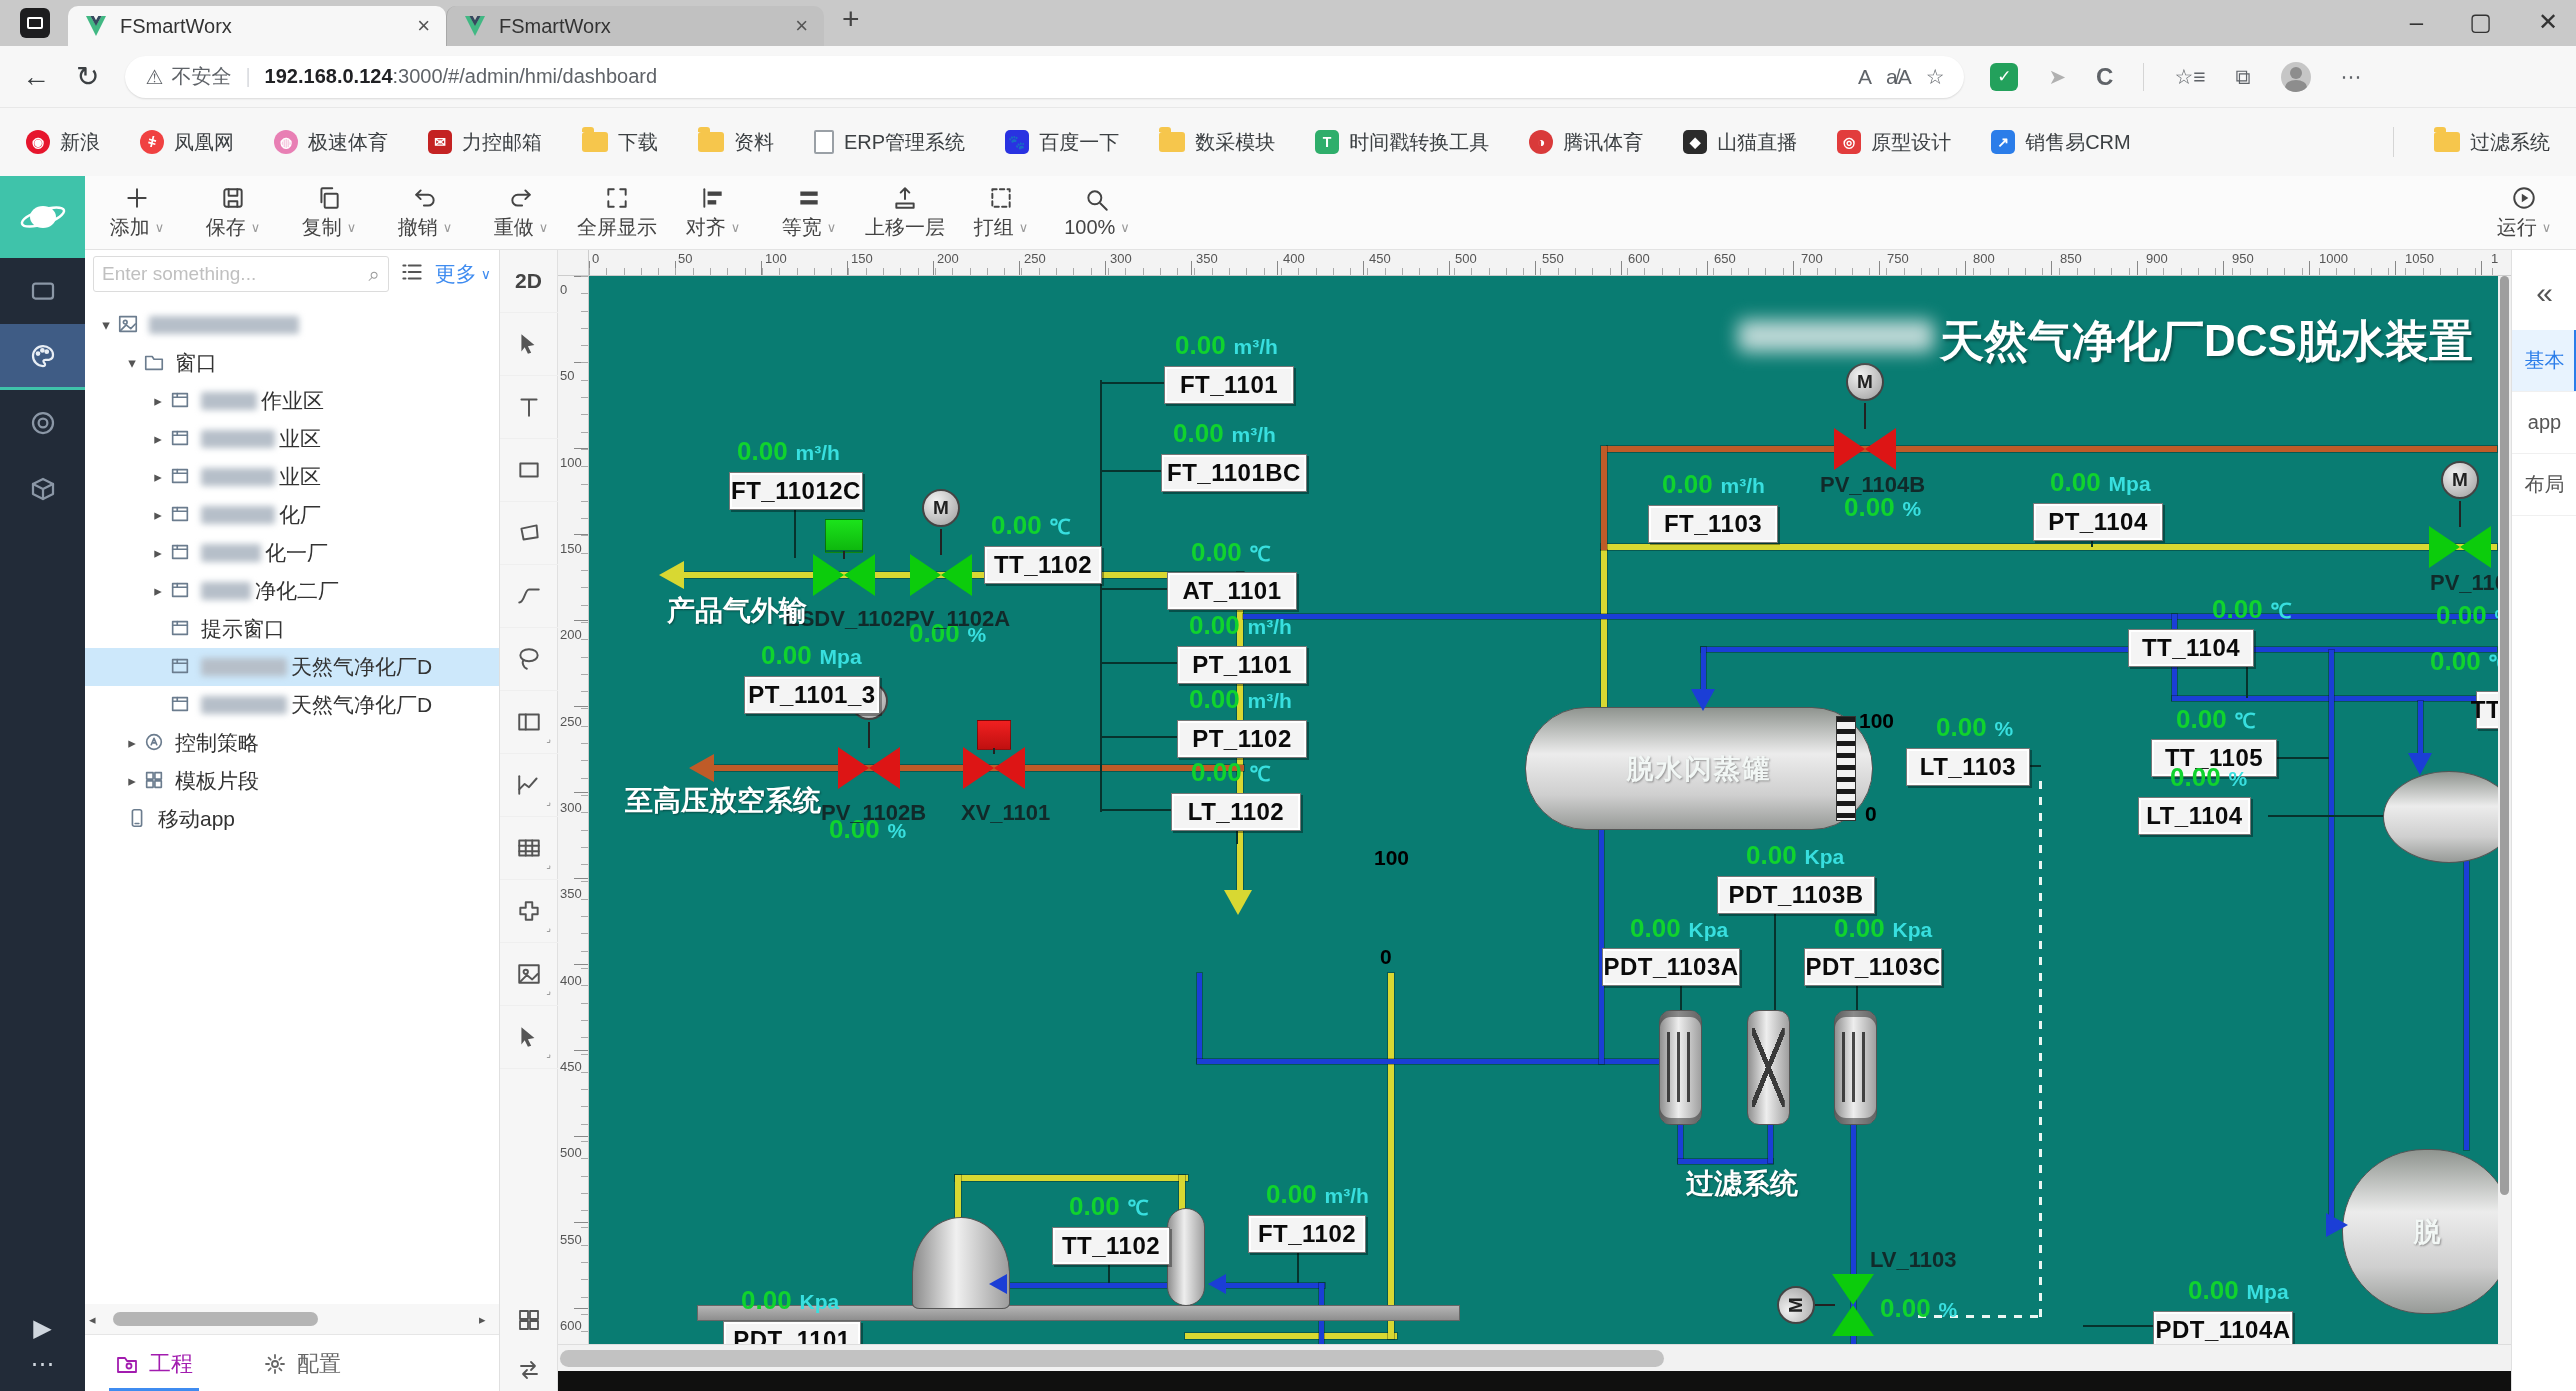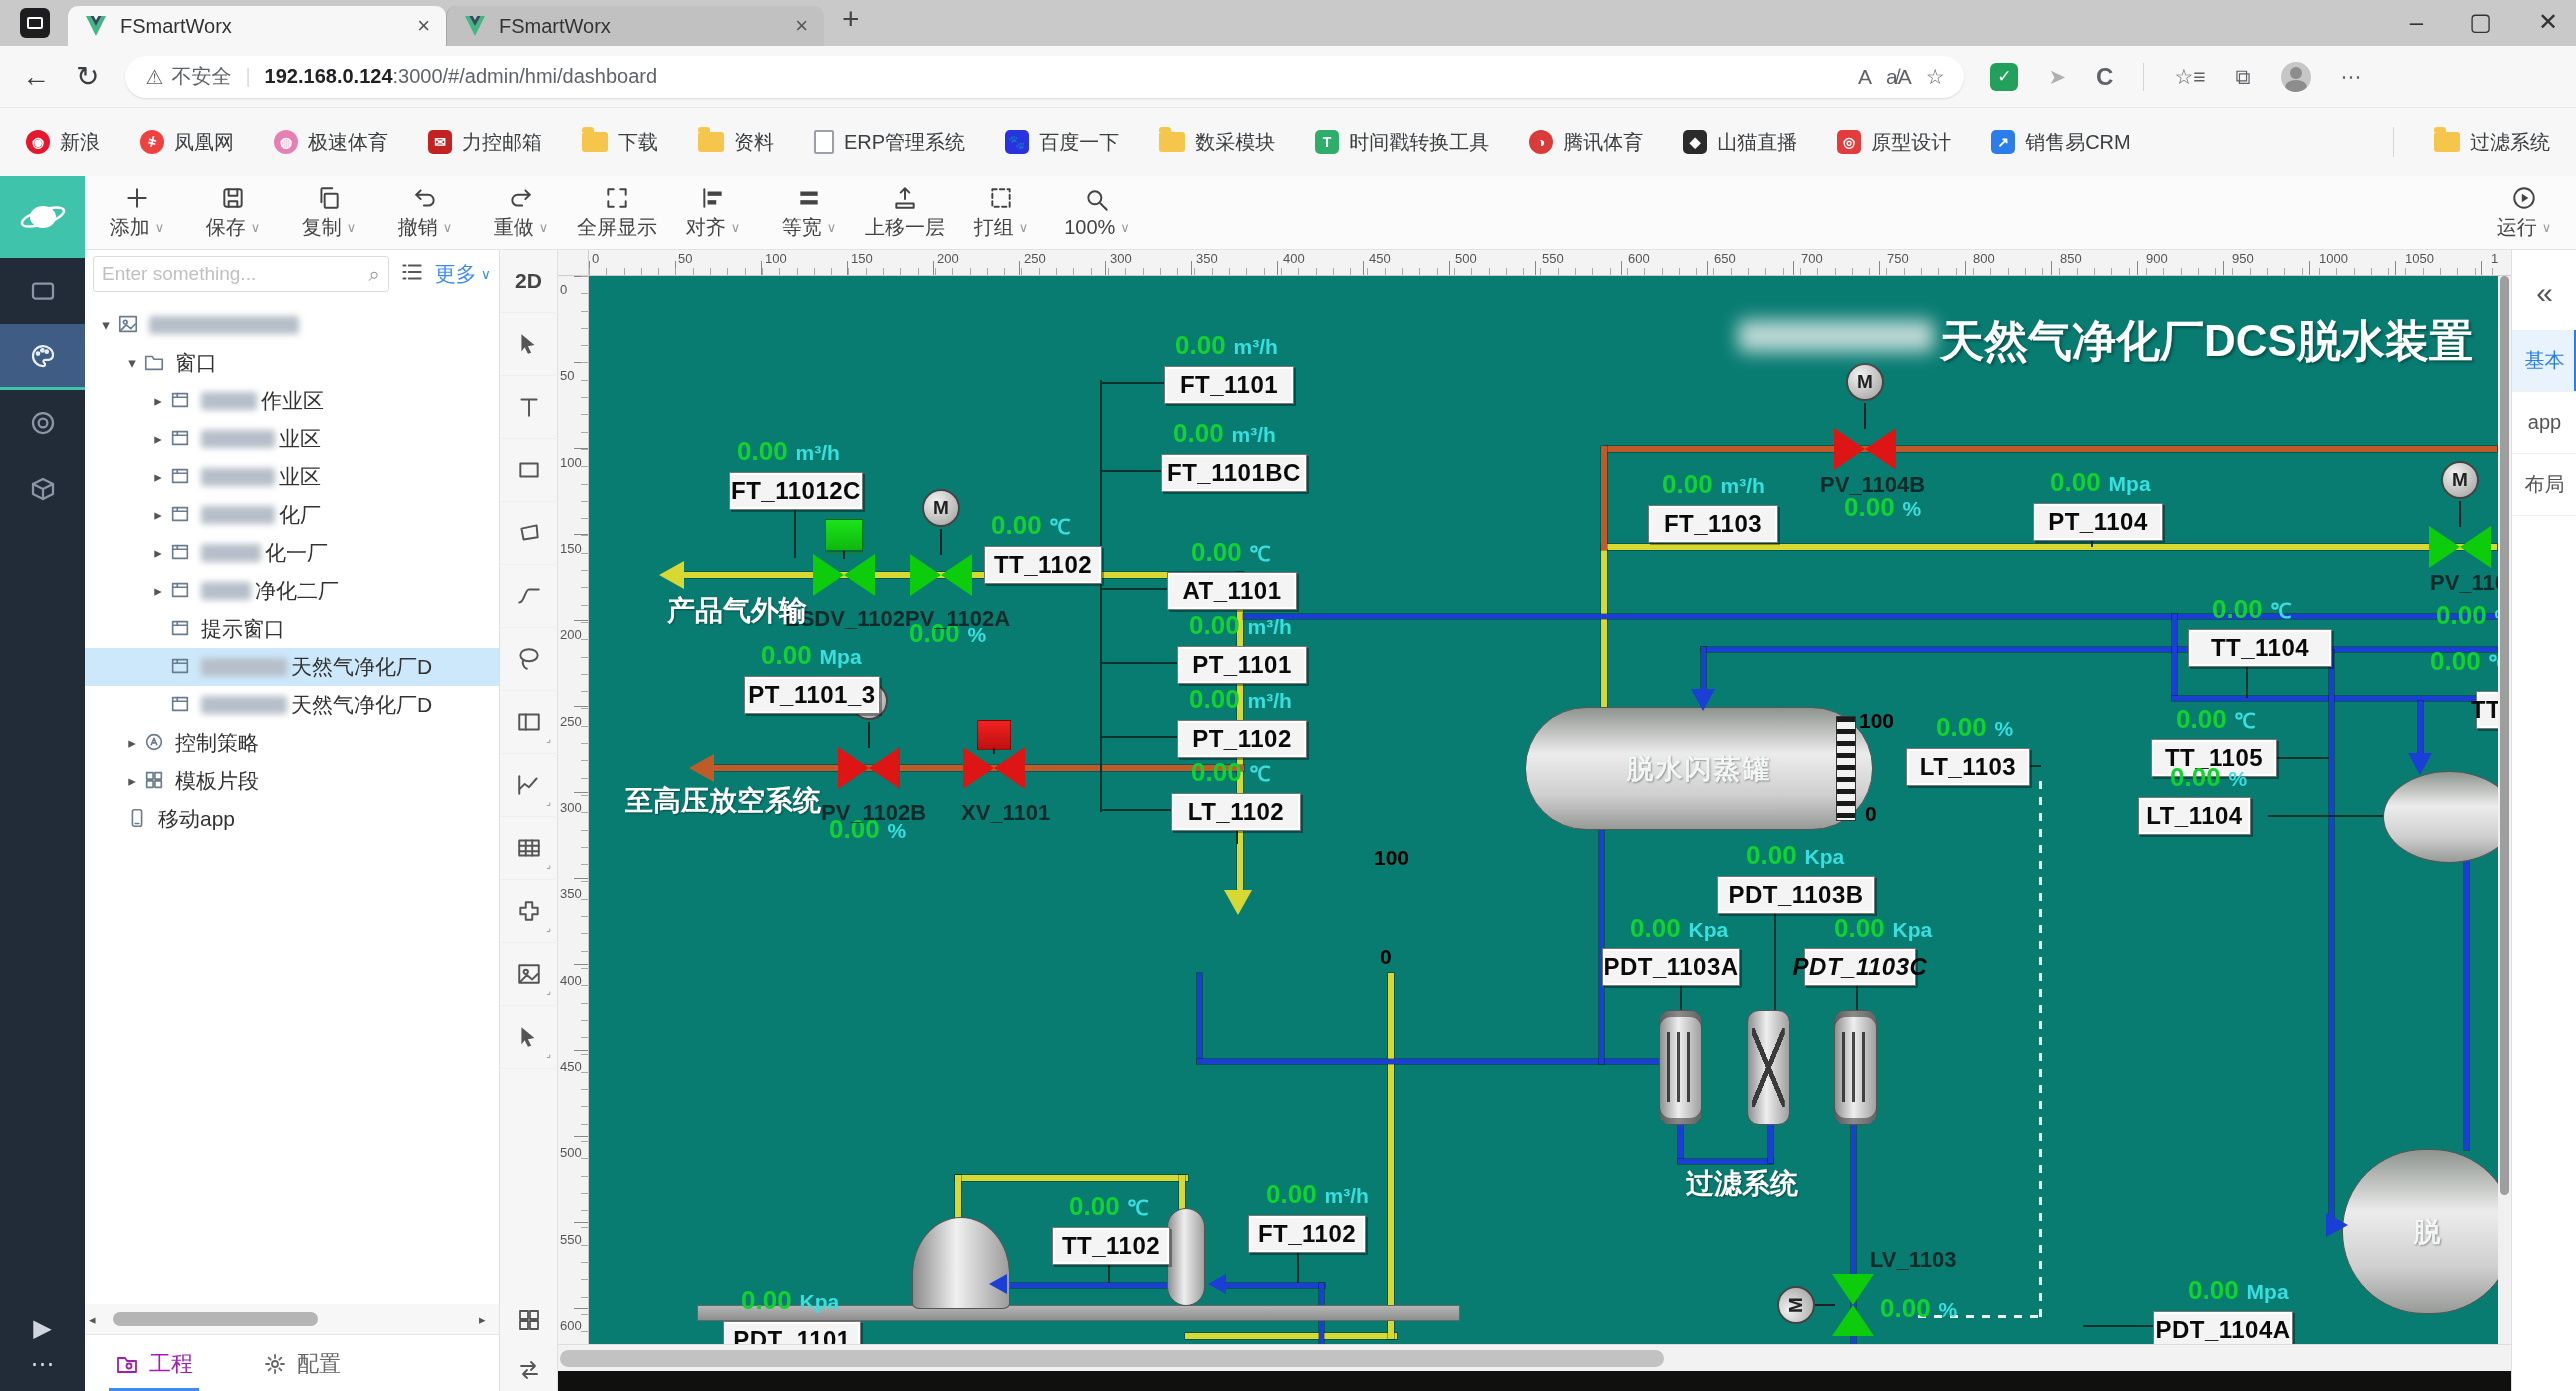--- a/index.html
+++ b/index.html
@@ -871,23 +871,23 @@
               <div class="tagbox" style="left: 1059px; top: 229px; width: 130px;">FT_1103</div>
               <div class="val" style="left: 1461px; top: 191px;"><span>0.00</span><span class="un">Mpa</span></div>
               <div class="tagbox" style="left: 1444px; top: 227px; width: 130px;">PT_1104</div>
               <div class="val" style="left: 1347px; top: 436px;"><span>0.00</span><span class="un">%</span></div>
               <div class="tagbox" style="left: 1317px; top: 472px; width: 124px;">LT_1103</div>
               <div class="val" style="left: 1157px; top: 564px;"><span>0.00</span><span class="un">Kpa</span></div>
               <div class="tagbox" style="left: 1128px; top: 600px; width: 158px;">PDT_1103B</div>
               <div class="val" style="left: 1041px; top: 637px;"><span>0.00</span><span class="un">Kpa</span></div>
               <div class="tagbox" style="left: 1013px; top: 672px; width: 138px;">PDT_1103A</div>
               <div class="val" style="left: 1245px; top: 637px;"><span>0.00</span><span class="un">Kpa</span></div>
-              <div class="tagbox" style="left: 1215px; top: 672px; width: 112px; font-style: italic;">PDT_1103C</div>
+              <div class="tagbox" style="left: 1215px; top: 672px; width: 138px;">PDT_1103C</div>
               <div class="val" style="left: 1623px; top: 318px;"><span>0.00</span><span class="un">℃</span></div>
-              <div class="tagbox" style="left: 1599px; top: 353px; width: 144px;">TT_1104</div>
+              <div class="tagbox" style="left: 1539px; top: 353px; width: 126px;">TT_1104</div>
               <div class="val" style="left: 1587px; top: 428px;"><span>0.00</span><span class="un">℃</span></div>
               <div class="tagbox" style="left: 1562px; top: 463px; width: 126px;">TT_1105</div>
               <div class="val" style="left: 1581px; top: 486px;"><span>0.00</span><span class="un">%</span></div>
               <div class="tagbox" style="left: 1549px; top: 521px; width: 113px;">LT_1104</div>
               <div class="val" style="left: 480px; top: 915px;"><span>0.00</span><span class="un">℃</span></div>
               <div class="tagbox" style="left: 463px; top: 951px; width: 118px;">TT_1102</div>
               <div class="val" style="left: 677px; top: 903px;"><span>0.00</span><span class="un">m³/h</span></div>
               <div class="tagbox" style="left: 659px; top: 939px; width: 118px;">FT_1102</div>
               <div class="val" style="left: 152px; top: 1009px;"><span>0.00</span><span class="un">Kpa</span></div>
               <div class="tagbox" style="left: 134px; top: 1045px; width: 138px;">PDT_1101</div>

